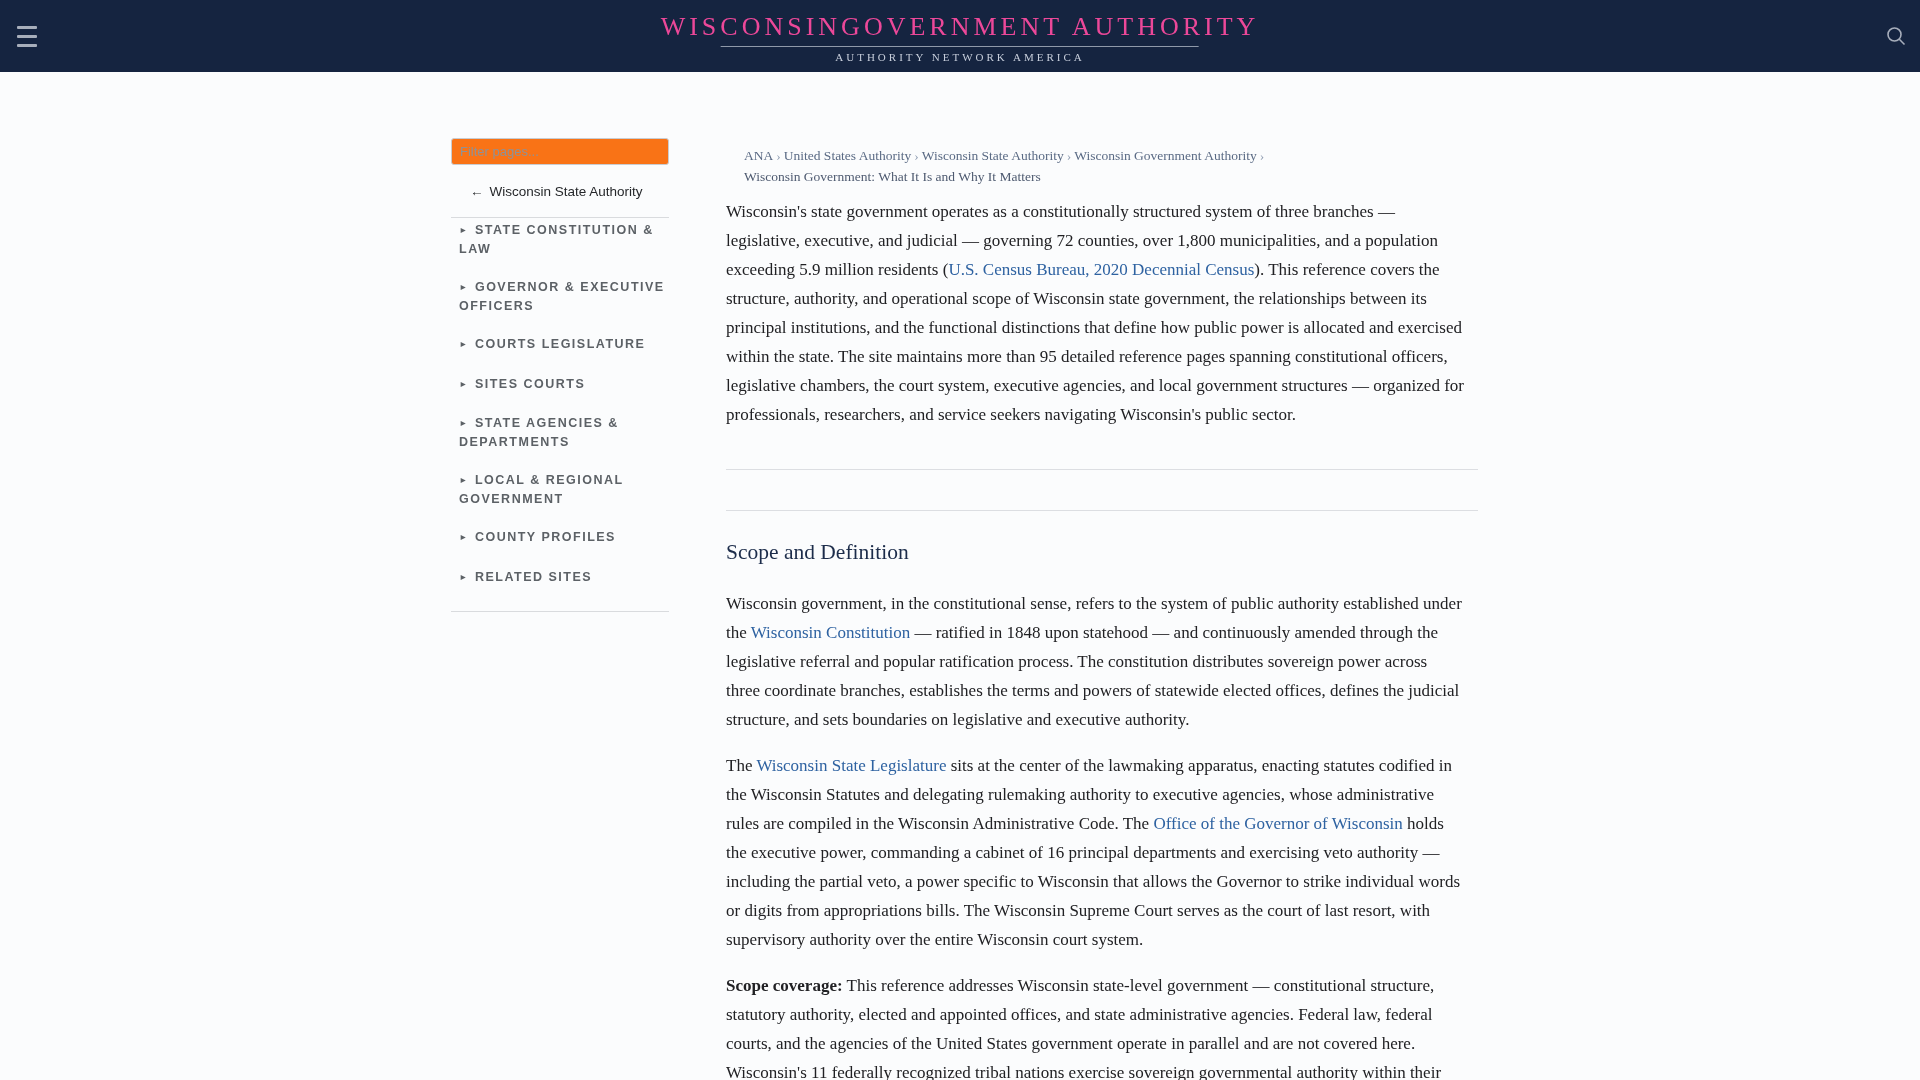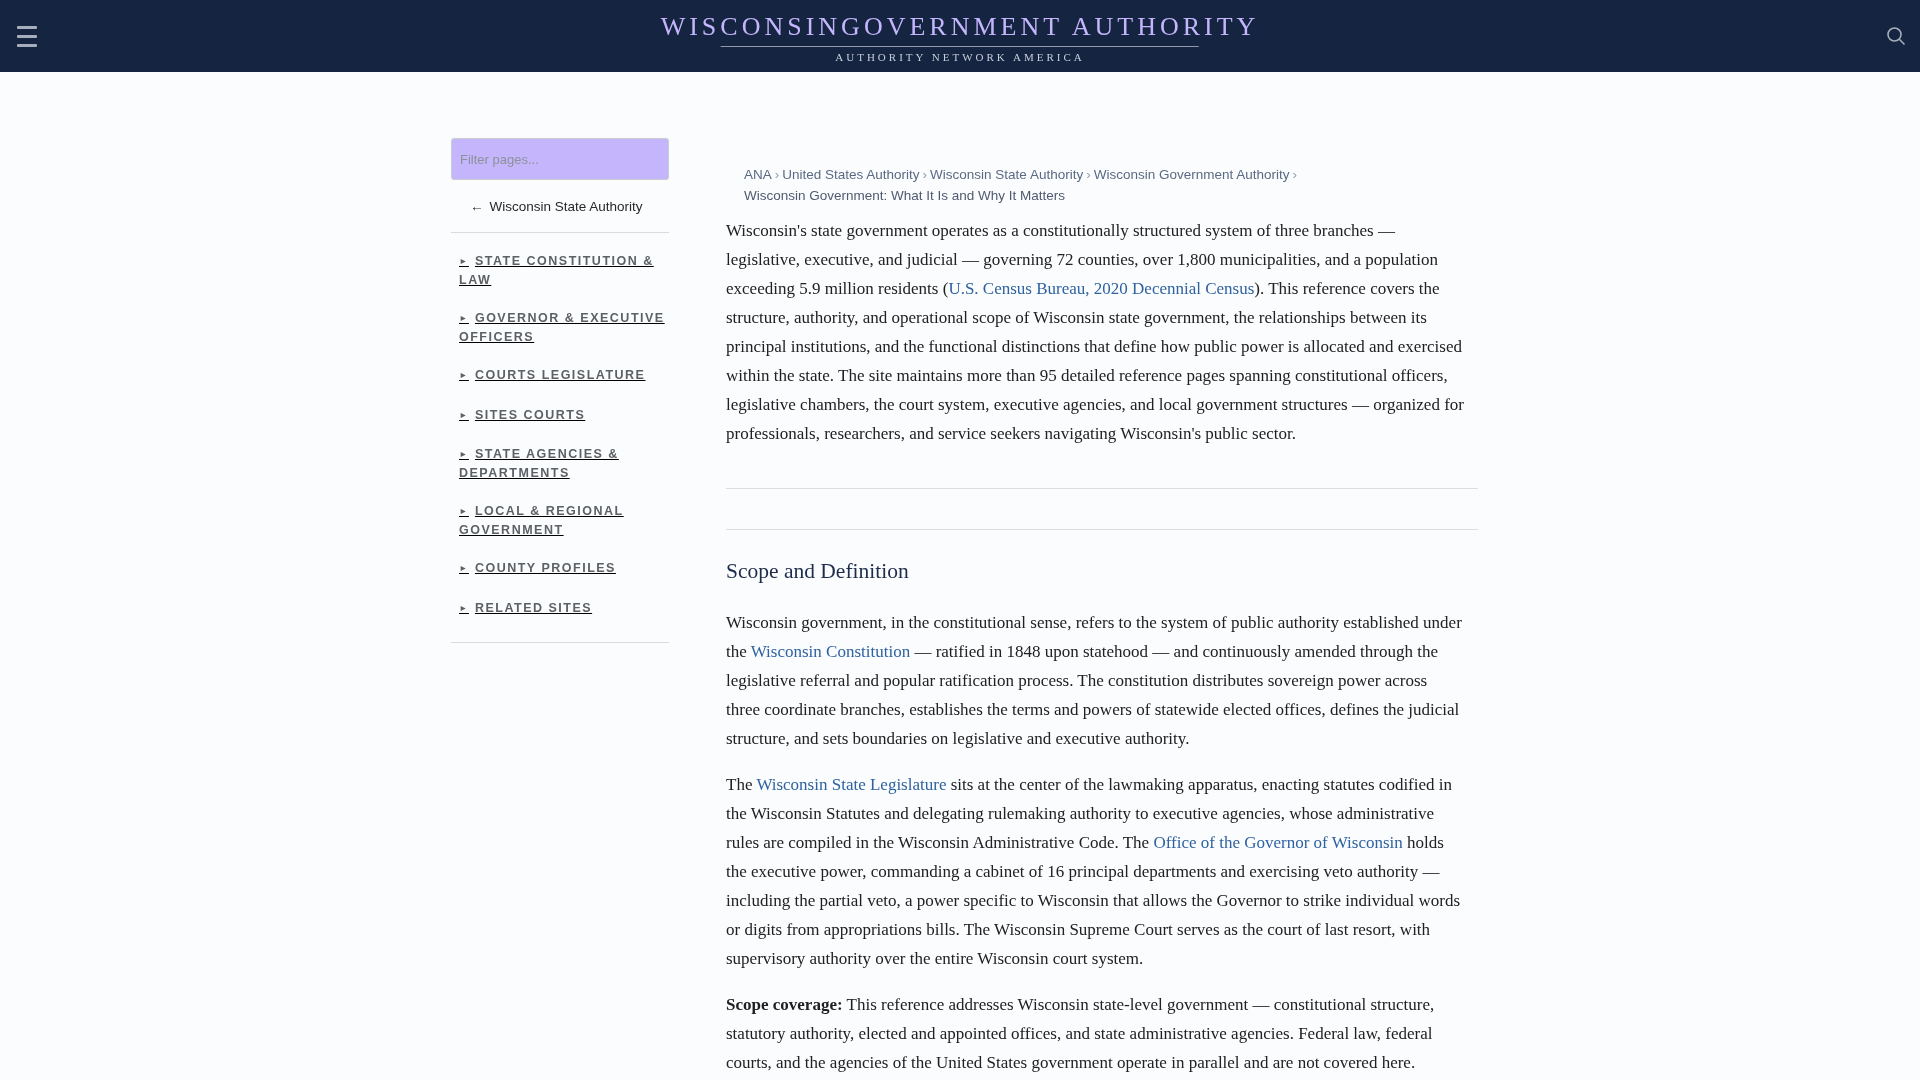--- a/index.html
+++ b/index.html
@@ -19,68 +19,68 @@
   }
   .hamburger .bar { display:block; width:20px; height:3px; background:#a7aebb; margin:0 0 6px 0; border-radius:1px; }
   .hamburger .bar:last-child { margin-bottom:0; }
 
   .brand {
     position:absolute; left:50%; top:13px; transform:translateX(-50%);
     text-align:center; white-space:nowrap;
   }
   .brand-title {
     font-family:"Liberation Serif", serif;
-    font-size:26px; letter-spacing:4px; font-weight:400; color:#c4b5fd; line-height:28px;
+    font-size:26px; letter-spacing:4px; font-weight:400; color:#ec4899; line-height:28px;
   }
   .brand-rule { width:478px; height:1px; background:#8f99a9; margin:5px auto 4px auto; }
   .brand-tagline {
     font-family:"Liberation Serif", serif;
     font-size:11px; letter-spacing:3px; color:#c7cedb; line-height:12px;
   }
 
   .search-btn {
     position:absolute; right:12px; top:25px; width:24px; height:24px;
     background:none; border:none; cursor:pointer;
   }
 
   
   .sidebar { position:absolute; left:451px; top:138px; width:218px; }
   .filter-input {
-    width:218px; height:42px; border:1px solid #c9ccd1; border-radius:3px;
-    background:#c4b5fd; padding:0 8px; font-size:13px; color:#333;
+    width:218px; height:27px; border:1px solid #c9ccd1; border-radius:3px;
+    background:#f97316; padding:0 8px; font-size:13px; color:#333;
     font-family:"Liberation Sans", sans-serif; outline:none;
   }
   .filter-input::placeholder { color:#8d9298; }
 
   .back-link {
     display:inline-block; margin:18px 0 0 19px;
     font-size:13.5px; color:#26282b; text-decoration:none; line-height:17px; cursor:pointer;
   }
   .back-link .arrow { margin-right:6px; color:#26282b; }
 
   .side-divider { border:none; border-top:1px solid #d9dbde; margin-top:17px; }
 
-  .side-nav ul { list-style:none; margin-top:20px;text-decoration:underline; }
+  .side-nav ul { list-style:none; margin-top:4px; }
   .side-nav li {
     margin:0 0 21px 8px; font-size:12.5px; font-weight:bold; letter-spacing:1.5px;
     color:#5c6166; line-height:17.5px; cursor:pointer;
   }
   .side-nav .tri { font-size:8.5px; margin-right:6px; position:relative; top:-1px; color:#5c6166; }
 
   .util-divider { border:none; border-top:1px solid #d9dbde; margin-top:24px; }
   .side-utils ul { list-style:none; margin-top:20px; }
   .side-utils li { margin:0 0 16px 19px; max-width:150px; line-height:20px; }
   .side-utils a { font-size:13.5px; color:#3a3d40; text-decoration:none; cursor:pointer; }
 
   
   .main { position:absolute; left:726px; top:145px; width:752px; }
 
   .breadcrumb {
-    padding-left:18px; font-family:Liberation Sans, sans-serif;
-    font-size:13.5px; line-height:21px; color:#5a6a84;margin-top:19px;
+    padding-left:18px; font-family:Liberation Serif, serif;
+    font-size:13.5px; line-height:21px; color:#5a6a84;
   }
   .breadcrumb a { color:#5a6a84; text-decoration:none; cursor:pointer; }
   .breadcrumb .sep { color:#93a0b4; padding:0 3px; }
   .breadcrumb-current { color:#4e5a70; }
 
   .article {
     margin-top:10px; font-family:"Liberation Serif", serif;
     font-size:17px; line-height:29px; color:#212124;
   }
   .article p { margin:0 13px 17px 0; }

